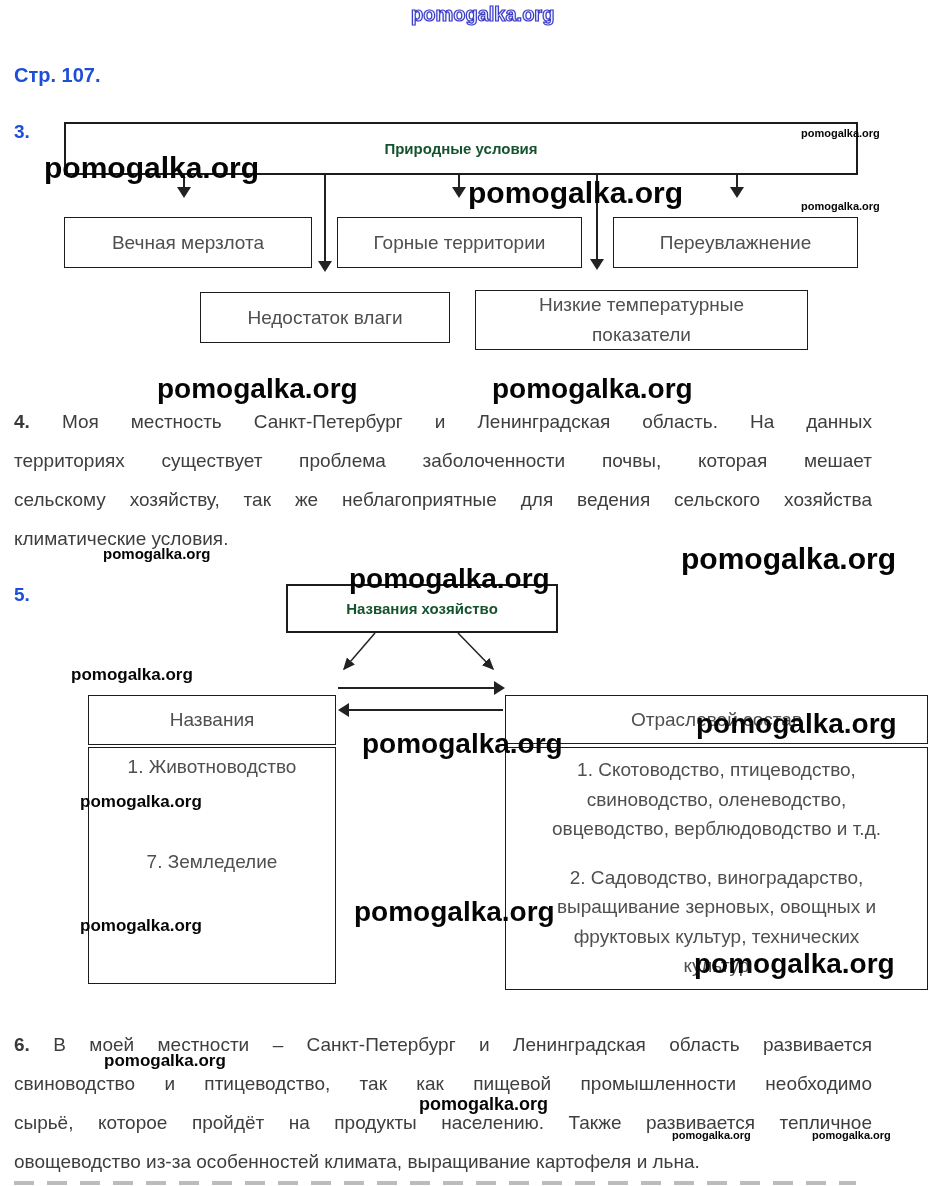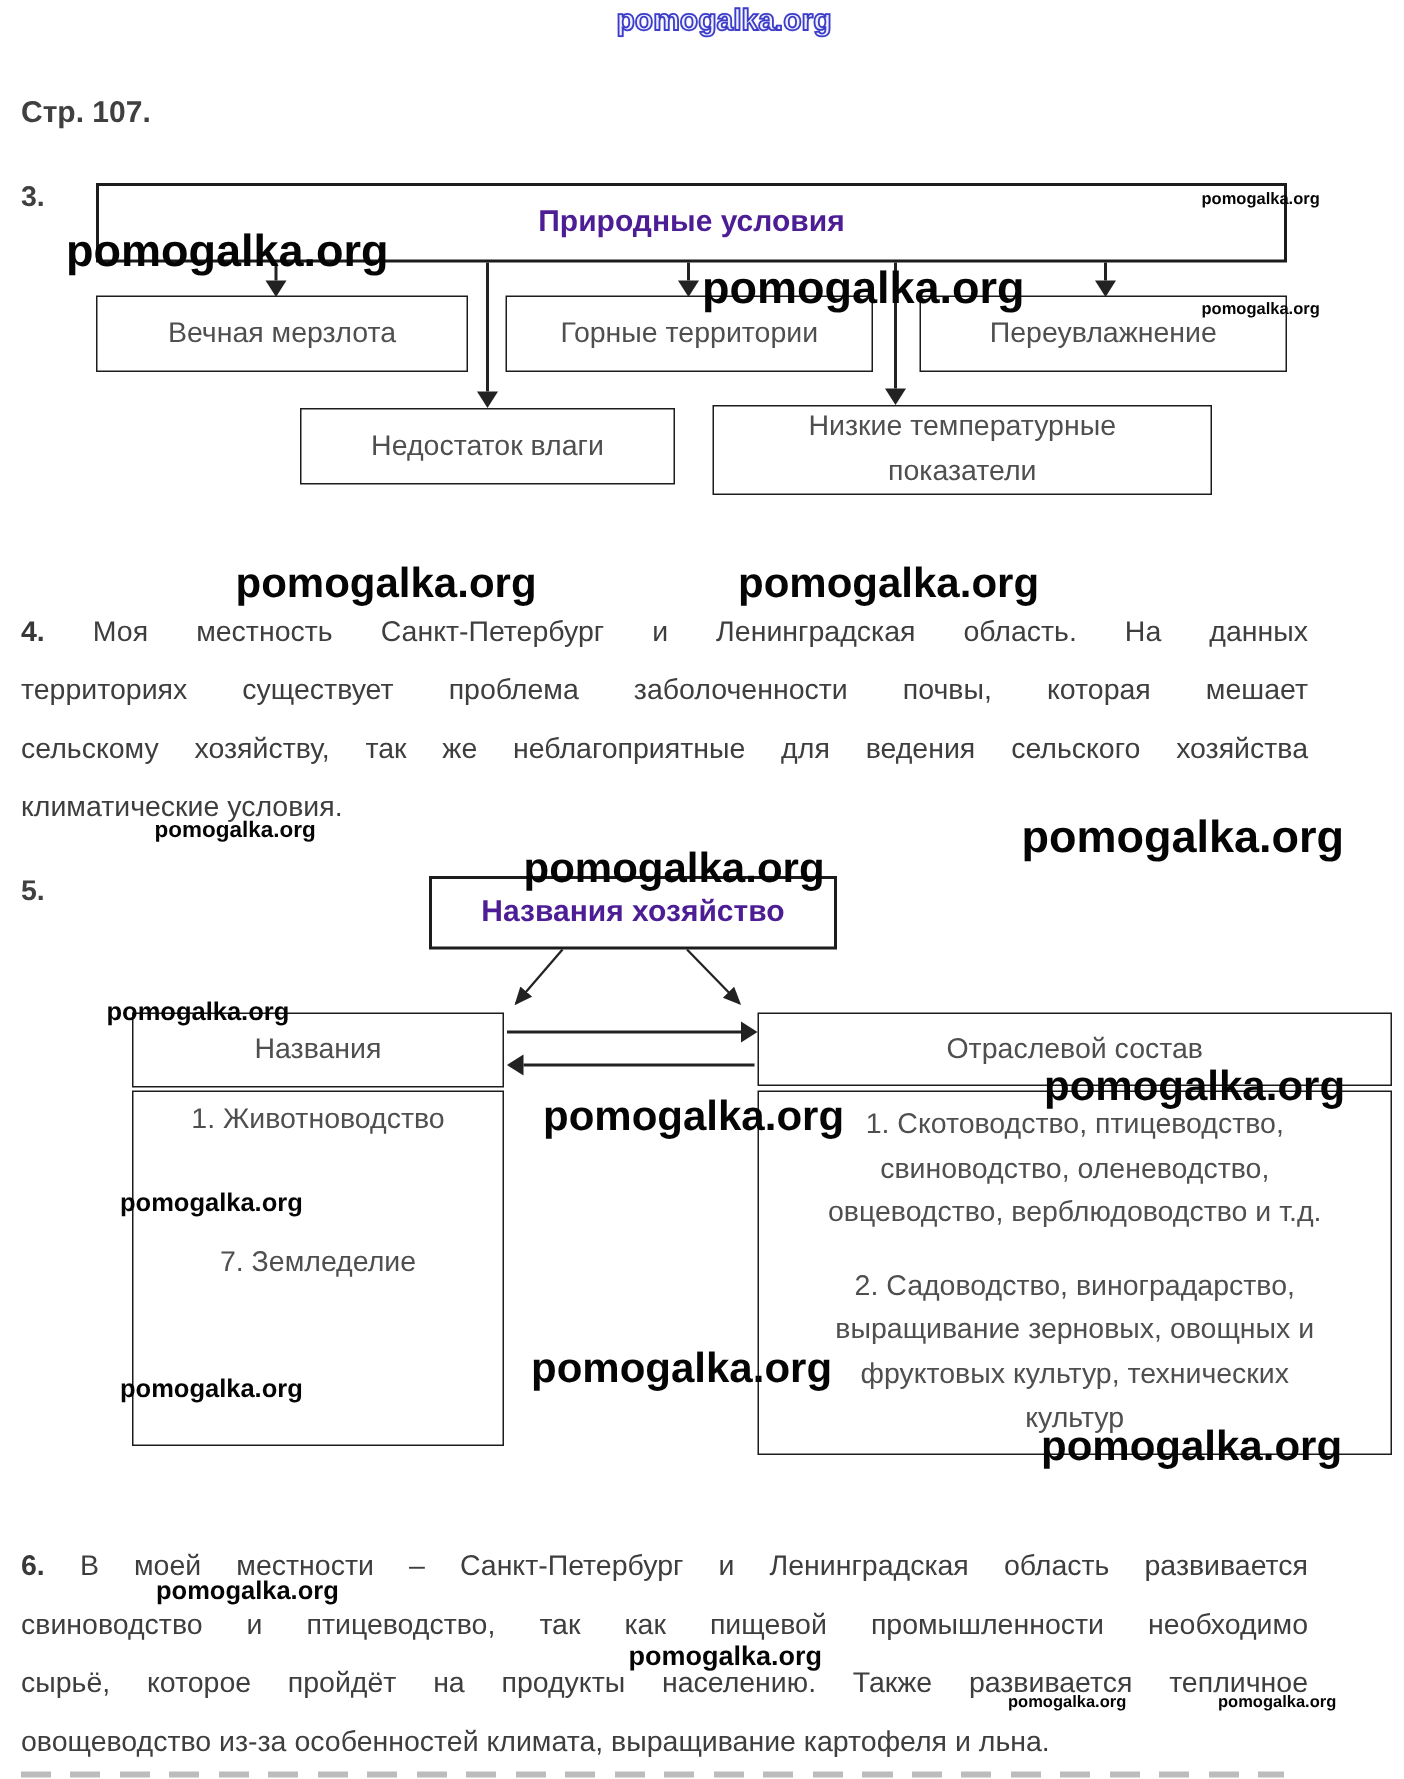--- a/index.html
+++ b/index.html
@@ -5,22 +5,22 @@
   html,body{margin:0;padding:0;background:#ffffff;}
   #page{position:relative;width:936px;height:1186px;background:#ffffff;overflow:hidden;
         font-family:"Liberation Sans","DejaVu Sans",sans-serif;color:#3e3e3e;}
 
   .abs{position:absolute;}
 
   
   .dbox{position:absolute;border:2px solid #1c1c1c;background:#fff;box-sizing:border-box;
         display:flex;align-items:center;justify-content:center;text-align:center;
         color:#4f4f4f;font-size:19px;z-index:1;}
-  .dbox.thin{border-width:1.5px;}
-  .dbox.title{font-weight:bold;color:#4c1d95;font-size:20px;}
+  .dbox.thin{border-width:1.5px;margin-top:20px;}
+  .dbox.title{font-weight:bold;color:#14532d;font-size:15px;}
 
   
   .varrow{position:absolute;width:2px;background:#222;z-index:2;}
   .varrow::after{content:"";position:absolute;left:-6px;bottom:-11px;width:0;height:0;
                  border-left:7px solid transparent;border-right:7px solid transparent;
                  border-top:11px solid #222;}
 
   
   .harrow{position:absolute;height:2px;background:#222;z-index:2;}
   .harrow.right::after{content:"";position:absolute;right:-11px;top:-6px;width:0;height:0;
@@ -39,21 +39,21 @@
   .wm.small{font-size:11px;font-weight:bold;}
   .wm.blue{font-size:20px;color:#eef0ff;-webkit-text-stroke:1.2px #3c3cc8;text-shadow:0 0 1px #3c3cc8;}
 
   
   .para{position:absolute;left:14px;width:858px;font-size:19px;color:#3e3e3e;z-index:1;}
   .para .jline{height:39px;line-height:39px;text-align:justify;text-align-last:justify;
                white-space:nowrap;overflow:visible;}
   .para .lastline{height:39px;line-height:39px;text-align:left;}
   .pnum{font-weight:bold;color:#383838;}
 
-  .seclabel{position:absolute;left:14px;font-weight:bold;font-size:19px;color:#404040;z-index:1;}
+  .seclabel{position:absolute;left:14px;font-weight:bold;font-size:19px;color:#1d4ed8;z-index:1;}
   .inner-item{position:absolute;left:0;width:100%;text-align:center;color:#4f4f4f;font-size:19px;}
 
   .cutoff{position:absolute;left:14px;top:1181px;width:842px;height:4px;z-index:0;
           background:repeating-linear-gradient(90deg,#bcbcbc 0 20px,transparent 20px 33px);}
 </style>
 </head>
 <body>
 
 <div id="page">
 

